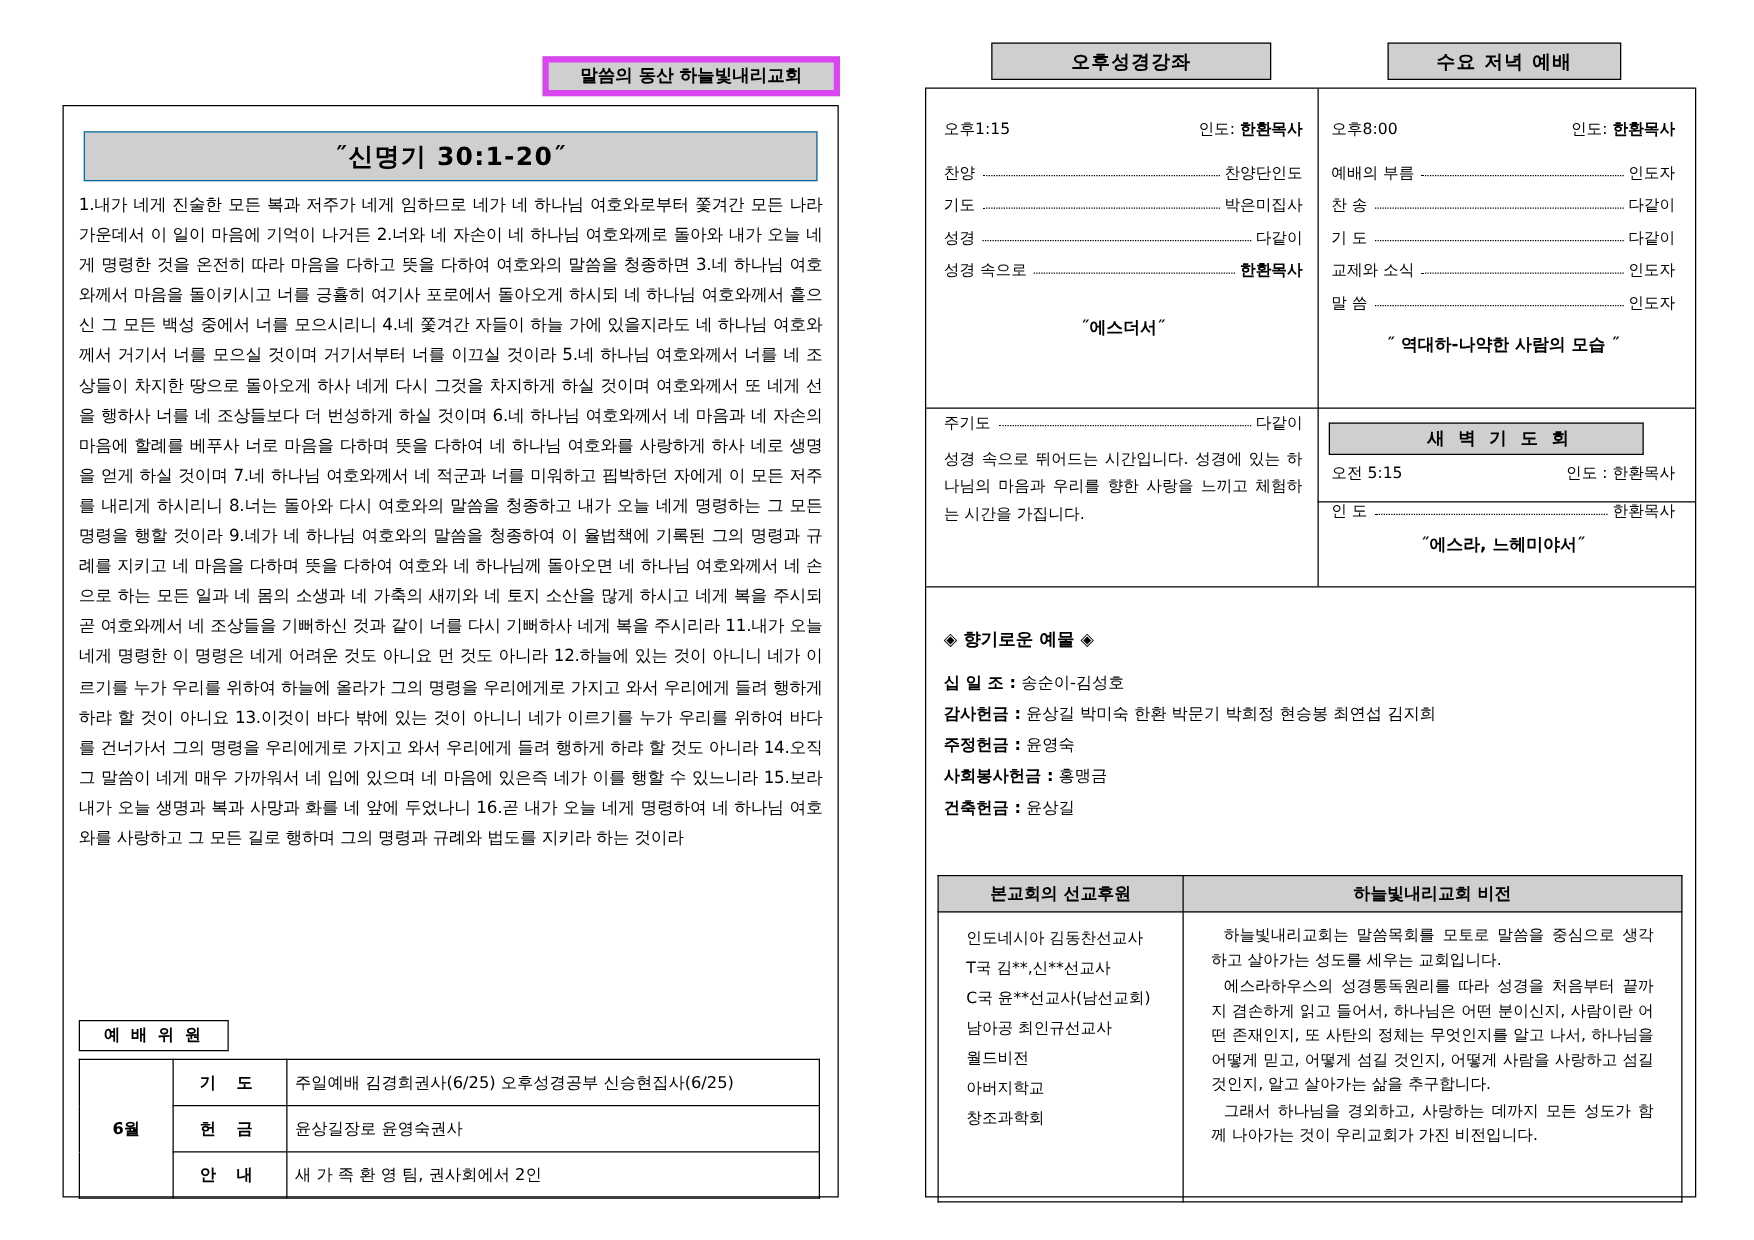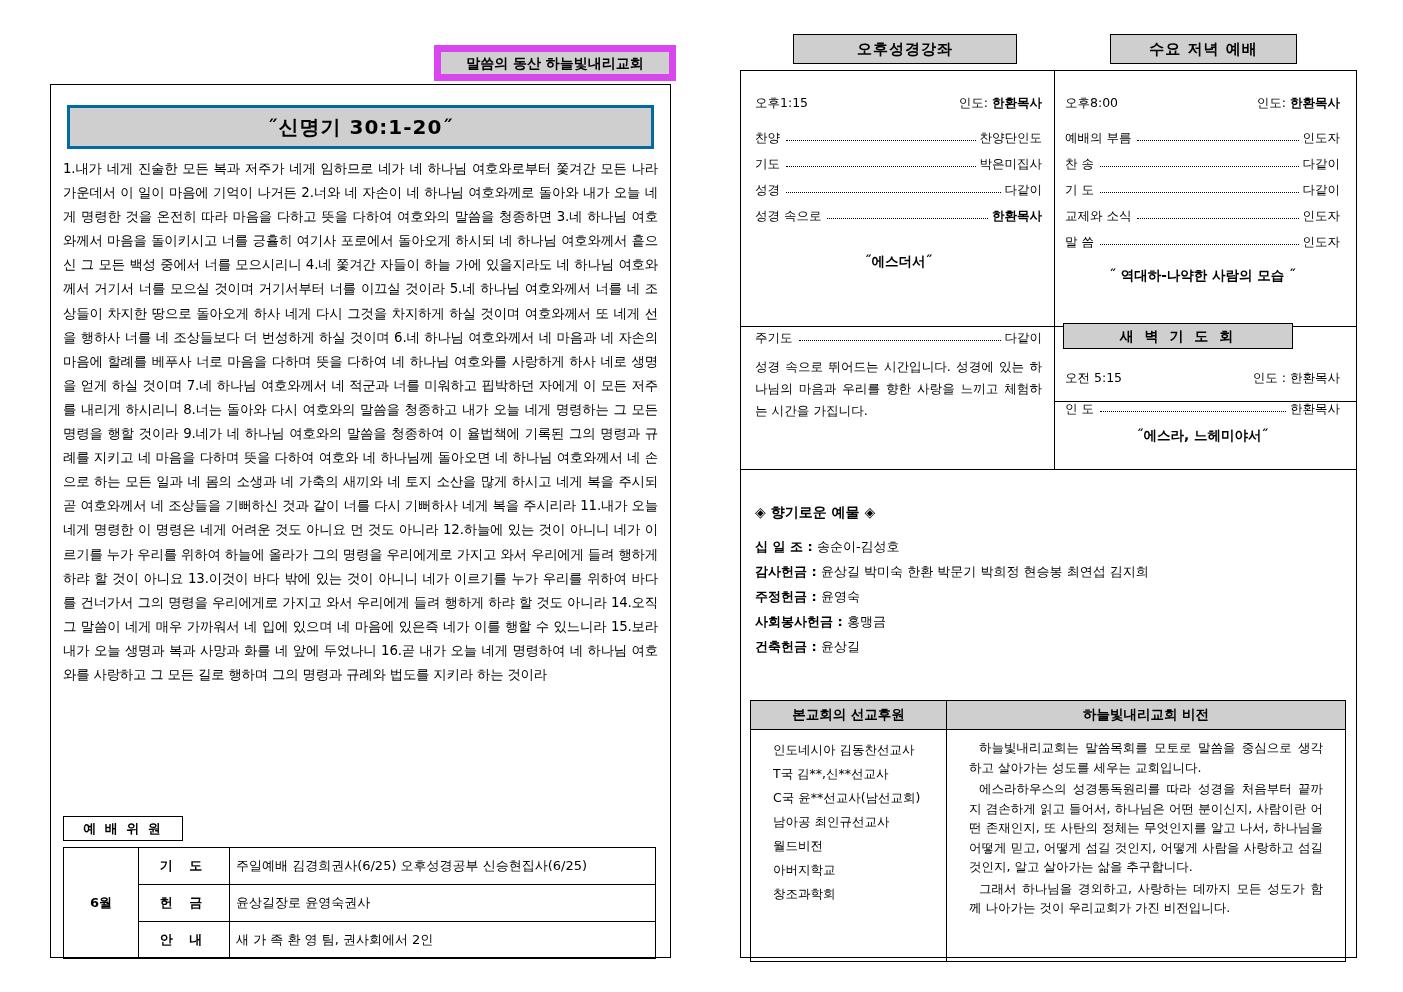--- a/index.html
+++ b/index.html
@@ -9,29 +9,29 @@
     font-family:"DejaVu Sans","Liberation Sans",sans-serif;
     color:#000;
     position:relative;
     overflow:hidden;
   }
   .page{position:absolute;left:0;top:0;width:1403px;height:992px;}
 
   
   .left-head{
     position:absolute;left:434px;top:45px;width:228px;height:22px;
-    background:#cfcfcf;border:7px solid #d946ef;
+    background:#cfcfcf;border:5px solid #d946ef;
     font-size:14px;font-weight:bold;text-align:center;line-height:22px;
   }
   .left-box{
     position:absolute;left:50px;top:84px;width:619px;height:872px;
     border:1px solid #000;background:#fff;
   }
   .title-bar{
-    margin:20px 16px 0 16px;height:38px;background:#cfcfcf;border:3px solid #0369a1;
+    margin:20px 16px 0 16px;height:38px;background:#cfcfcf;border:1px solid #0369a1;
     font-size:20px;font-weight:bold;text-align:center;line-height:38px;letter-spacing:1px;
   }
   .scripture{
     margin:8px 12px 3px 12px;
     font-size:13.4px;line-height:24.1px;
     text-align:justify;text-justify:inter-character;
     word-break:break-all;
     letter-spacing:-0.2px;
   }
   .worship-staff-label{
@@ -66,23 +66,23 @@
   .svc{position:absolute;font-size:12.5px;}
   .svc .row{display:flex;align-items:flex-start;margin-bottom:9px;}
   .svc .k{white-space:nowrap;}
   .svc .dots{flex:1;border-bottom:1px dotted #000;margin:0 4px 4px 6px;height:10px;}
   .svc .v{white-space:nowrap;}
   .svc .v.bold{font-weight:bold;}
   .topline{display:flex;justify-content:space-between;font-size:12.5px;margin-bottom:18px;}
   .sermon{text-align:center;font-size:13.5px;font-weight:bold;margin-top:28px;}
 
   .dawn-title{
-    position:absolute;left:1063px;top:323px;width:228px;height:24px;
+    position:absolute;left:1063px;top:338px;width:228px;height:24px;
     background:#cfcfcf;border:1px solid #000;
-    text-align:center;line-height:24px;font-size:14px;font-weight:bold;letter-spacing:3px;
+    text-align:center;line-height:24px;font-size:14px;font-weight:bold;letter-spacing:3px;padding-left:22px;
   }
 
   .offering{position:absolute;left:755px;top:500px;width:580px;font-size:13px;line-height:25px;}
   .offering .hd{font-weight:bold;font-size:14px;margin-bottom:9px;}
   .offering .lbl{font-weight:bold;}
 
   table.bottom{
     position:absolute;left:750px;top:700px;width:596px;border-collapse:collapse;font-size:12.5px;
   }
   table.bottom th{

